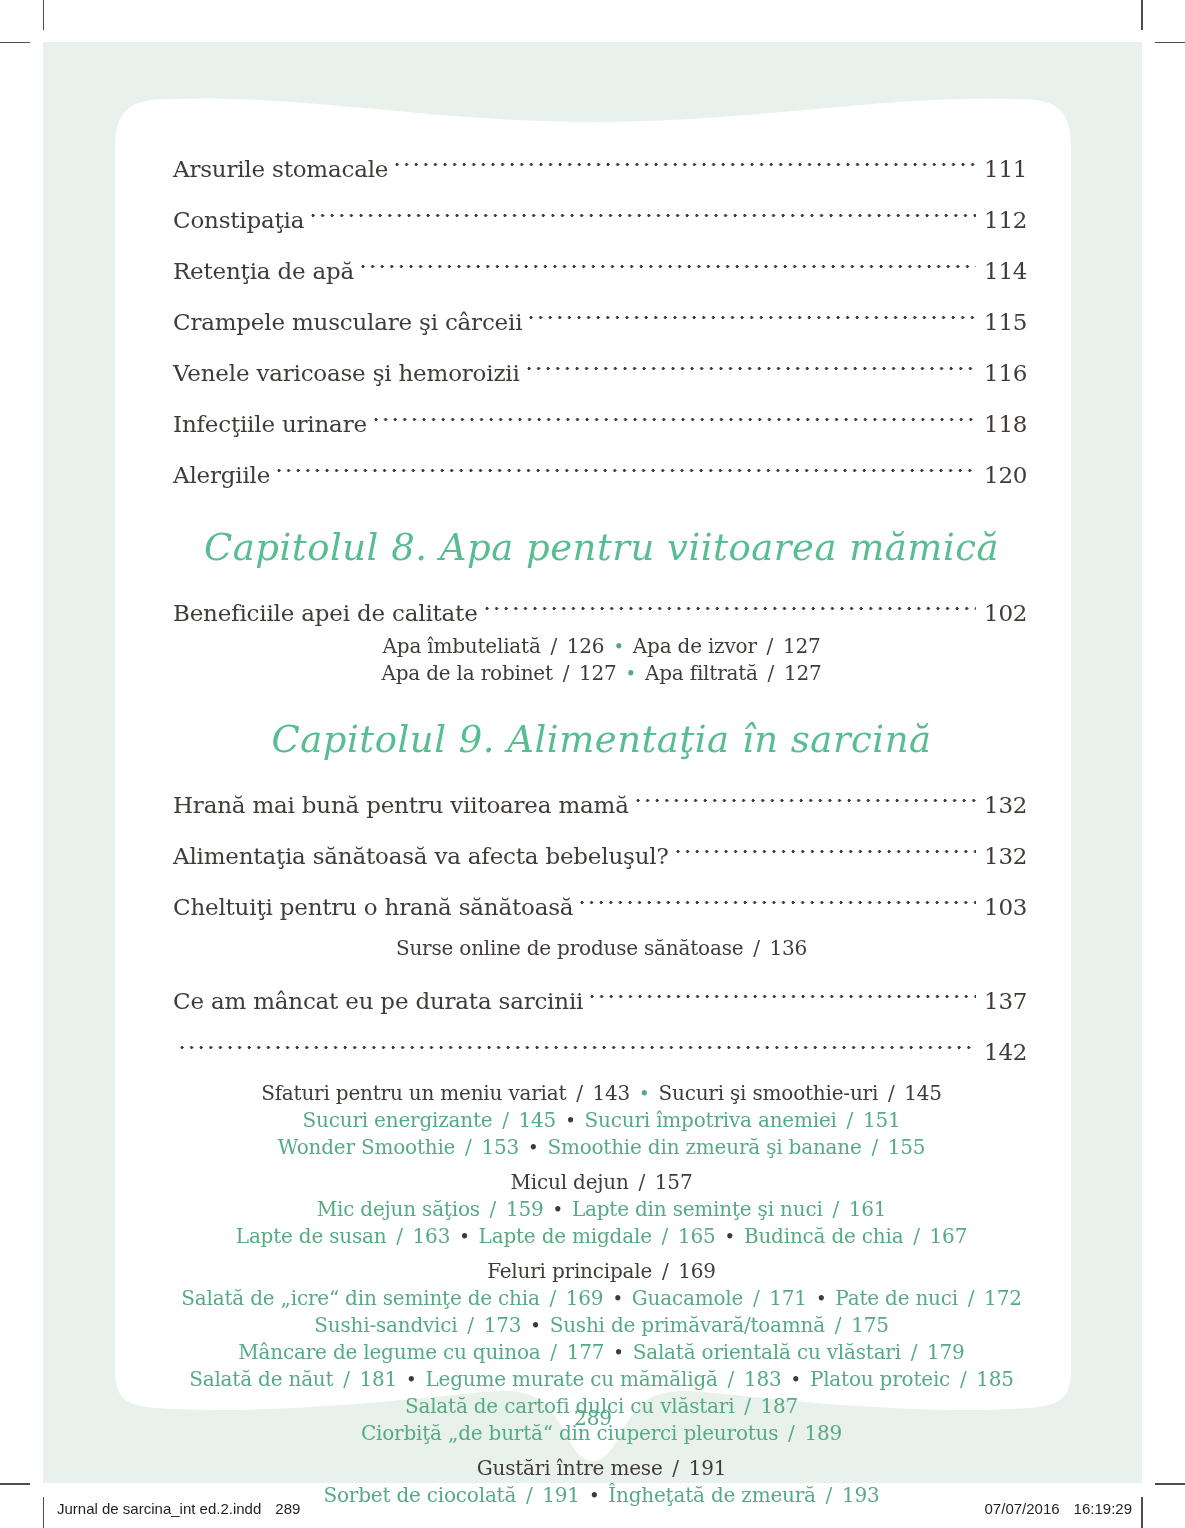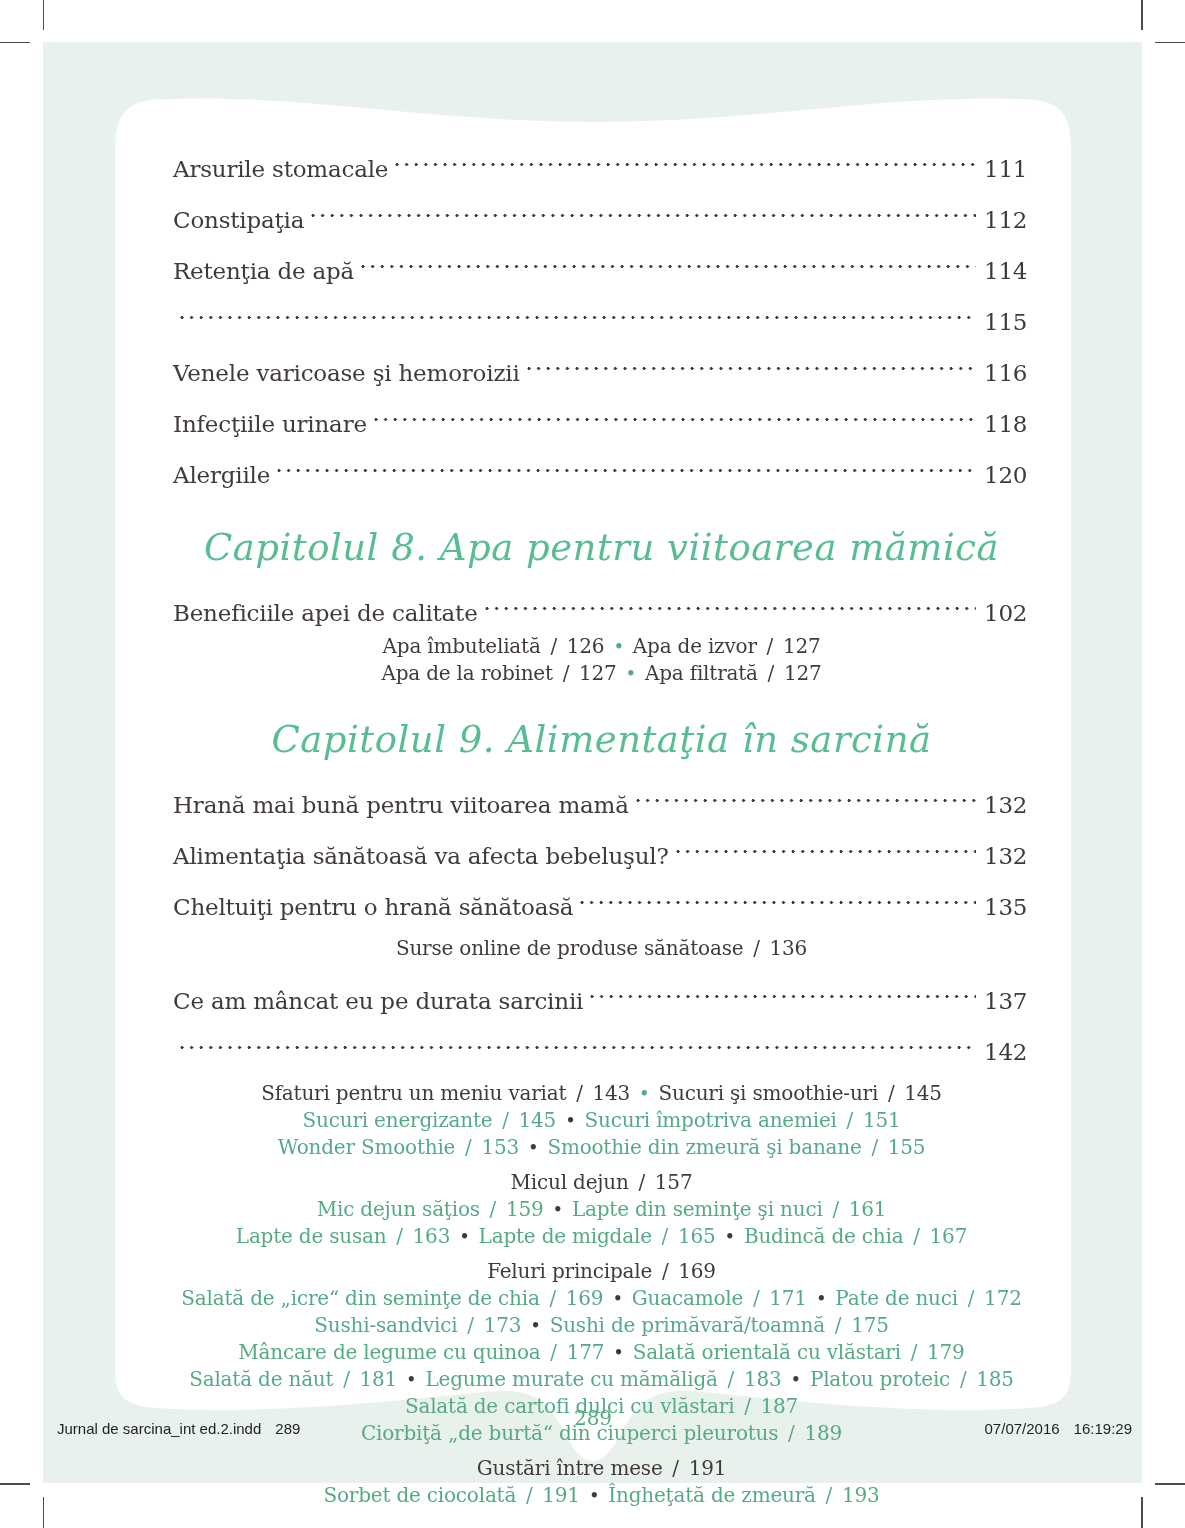--- a/index.html
+++ b/index.html
@@ -41,21 +41,21 @@
   .center.teal{color:var(--teal,#55aa84);}
   .gap{margin-top:8px;}
   .bullet{display:inline-block;margin:0 9px;font-size:18px;}
   .center.dark .bullet{color:var(--teal,#55aa84);}
   .center.teal .bullet{color:var(--dark,#403b38);}
   .folio{
     position:absolute;left:543px;top:1406px;width:100px;text-align:center;
     font-size:20px;color:var(--teal,#55aa84);z-index:3;
   }
   .slug{
-    position:absolute;top:1420px;font-size:15px;color:#1f1f1f;
+    position:absolute;top:1500px;font-size:15px;color:#1f1f1f;
     font-family:"Liberation Sans","DejaVu Sans",sans-serif;z-index:3;
   }
   .slug.left{left:57px;}
   .slug.right{right:53px;text-align:right;}
   .slug .sp{display:inline-block;width:14px;}
 </style>
 </head>
 <body style="--mint: #e9f1ec; --script: #58bd92; --teal: #55aa84; --dark: #403b38;">
 
 <div class="crop" style="left:42.5px;top:0;width:1.5px;height:30px;"></div>
@@ -99,20 +99,21 @@
         <span class="t">Constipaţia</span>
         <span class="dots"></span>
         <span class="p">112</span>
       </div>
       <div class="entry">
         <span class="t">Retenţia de apă</span>
         <span class="dots"></span>
         <span class="p">114</span>
       </div>
       <div class="entry">
+        <span class="t">Crampele musculare şi cârceii</span>
         <span class="dots"></span>
         <span class="p">115</span>
       </div>
       <div class="entry">
         <span class="t">Venele varicoase şi hemoroizii</span>
         <span class="dots"></span>
         <span class="p">116</span>
       </div>
       <div class="entry">
         <span class="t">Infecţiile urinare</span>
@@ -139,21 +140,21 @@
         <span class="p">132</span>
       </div>
       <div class="entry">
         <span class="t">Alimentaţia sănătoasă va afecta bebeluşul?</span>
         <span class="dots"></span>
         <span class="p">132</span>
       </div>
       <div class="entry">
         <span class="t">Cheltuiţi pentru o hrană sănătoasă</span>
         <span class="dots"></span>
-        <span class="p">135</span>
+        <span class="p">103</span>
       </div>
       <div class="center dark gap"><span class="part">Surse online de produse sănătoase / 136</span></div>
       <div class="entry gap">
         <span class="t">Ce am mâncat eu pe durata sarcinii</span>
         <span class="dots"></span>
         <span class="p">137</span>
       </div>
       <div class="entry">
         <span class="dots"></span>
         <span class="p">142</span>

